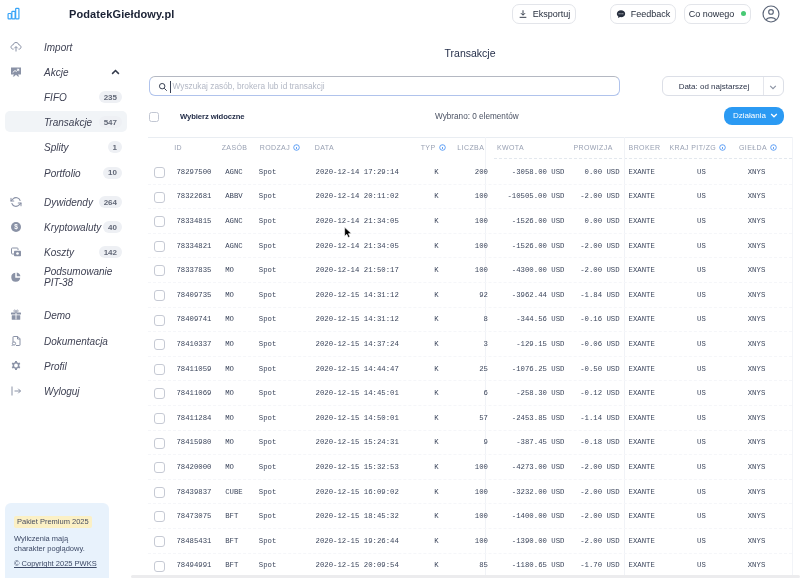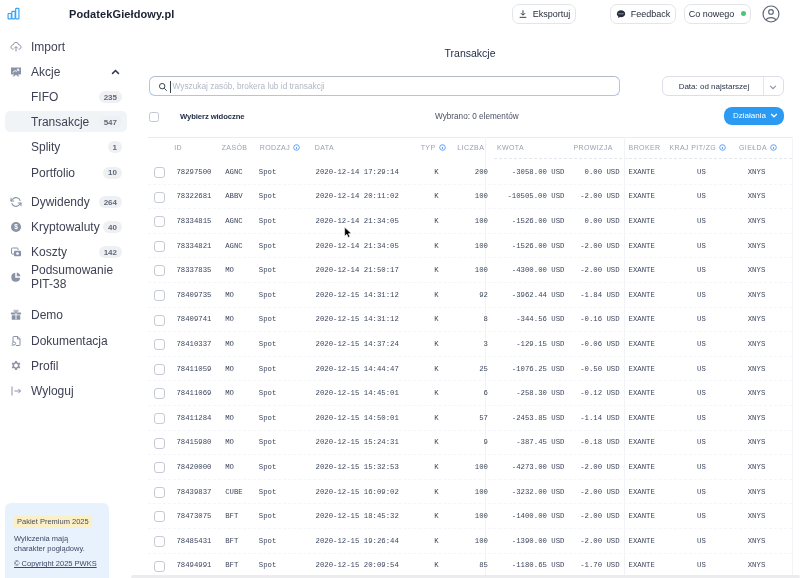--- a/index.html
+++ b/index.html
@@ -2,21 +2,21 @@
 <html lang="pl"><head><meta charset="utf-8">
 <style>
 * { margin:0; padding:0; box-sizing:border-box; }
 html,body { width:800px; height:578px; background:#fff; font-family:"Liberation Sans",sans-serif; overflow:hidden; position:relative; }
 .abs { position:absolute; }
 
 .logo-text { position:absolute; left:25px; top:8px; font-size:11px; font-weight:bold; color:#1a2134; letter-spacing:0.1px;margin-left:44px; }
 .hbtn { position:absolute; top:4px; height:19.5px; border:1px solid #e3e5ea; border-radius:7px; background:#fff; font-size:9px; color:#262e3d; display:flex; align-items:center; justify-content:center; }
 
 .sitem { position:absolute; left:0; width:130px; height:20px; }
-.sitem .txt { position:absolute; left:31px; top:50%; transform:translateY(-50%); font-size:12px; color:#3f4254; }
+.sitem .txt { position:absolute; left:44px; top:50%; transform:translateY(-50%); font-size:10px; color:#3f4254;font-style:italic; }
 .sitem .ico { position:absolute; left:10px; top:50%; transform:translateY(-50%); width:12px; height:12px; }
 .badge { position:absolute; right:8px; top:50%; transform:translateY(-50%); background:#eef0f4; color:#636978; border-radius:6px; font-size:8px; font-weight:bold; padding:1.5px 5px; }
 .selbg { position:absolute; left:5px; top:111px; width:122px; height:20.5px; background:#f1f4f7; border-radius:5px; }
 .panel { position:absolute; left:5px; top:503px; width:104px; height:75px; background:#e8f2fc; border-radius:6px 6px 0 0; padding:7px 9px; }
 .chip { display:inline-block; background:#fbf0c5; border-radius:2px; font-size:7.5px; color:#494e60; padding:1.5px 3px; }
 .panel p { font-size:7.5px; color:#3c4966; line-height:1.36; margin-top:6px; }
 .panel a { display:block; margin-top:5px; font-size:7.5px; color:#3c4966; text-decoration:underline; }
 
 .title { position:absolute; left:140px; width:660px; top:47px; text-align:center; font-size:10.5px; color:#252f4a; }
 .search { position:absolute; left:148.5px; top:76px; width:471px; height:19.5px; border:1px solid #b0c3ec; border-top-color:#b4b8c2; border-radius:6px; }

